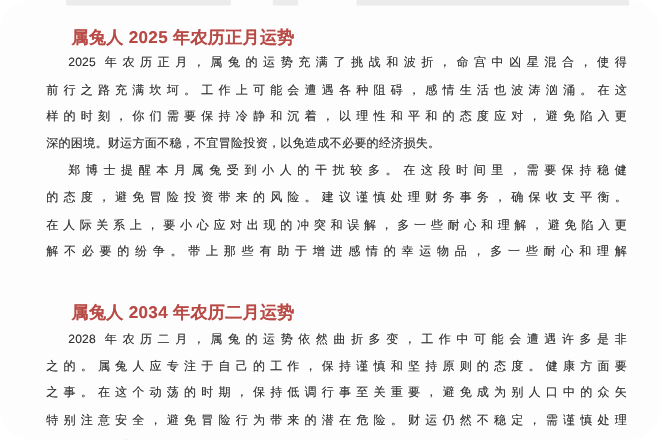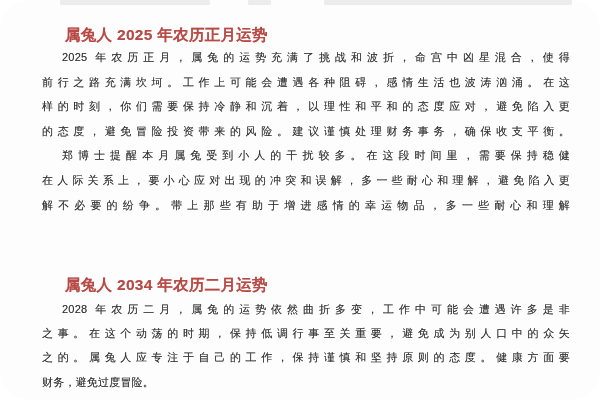--- a/index.html
+++ b/index.html
@@ -66,31 +66,33 @@
   <div class="remnant r1"></div>
   <div class="remnant r2"></div>
   <div class="remnant r3"></div>
   <div id="doc">
       <section class="section section-0">
         <h3 class="heading">属兔人 2025 年农历正月运势</h3>
         <div class="para p0">
           <div class="line first">2025 年农历正月，属兔的运势充满了挑战和波折，命宫中凶星混合，使得</div>
           <div class="line">前行之路充满坎坷。工作上可能会遭遇各种阻碍，感情生活也波涛汹涌。在这</div>
           <div class="line">样的时刻，你们需要保持冷静和沉着，以理性和平和的态度应对，避免陷入更</div>
+          <div class="line last">深的困境。财运方面不稳，不宜冒险投资，以免造成不必要的经济损失。</div>
         </div>
         <div class="para p1">
+          <div class="line first">郑博士提醒本月属兔受到小人的干扰较多。在这段时间里，需要保持稳健</div>
           <div class="line">的态度，避免冒险投资带来的风险。建议谨慎处理财务事务，确保收支平衡。</div>
-          <div class="line first">郑博士提醒本月属兔受到小人的干扰较多。在这段时间里，需要保持稳健</div>
           <div class="line">在人际关系上，要小心应对出现的冲突和误解，多一些耐心和理解，避免陷入更</div>
           <div class="line">解不必要的纷争。带上那些有助于增进感情的幸运物品，多一些耐心和理解</div>
         </div>
       </section>
       <section class="section section-1">
         <h3 class="heading">属兔人 2034 年农历二月运势</h3>
         <div class="para p0">
           <div class="line first">2028 年农历二月，属兔的运势依然曲折多变，工作中可能会遭遇许多是非</div>
+          <div class="line">之的。属兔人应专注于自己的工作，保持谨慎和坚持原则的态度。健康方面要</div>
           <div class="line">之事。在这个动荡的时期，保持低调行事至关重要，避免成为别人口中的众矢</div>
-          <div class="line">之的。属兔人应专注于自己的工作，保持谨慎和坚持原则的态度。健康方面要</div>
+          <div class="line">特别注意安全，避免冒险行为带来的潜在危险。财运仍然不稳定，需谨慎处理</div>
           <div class="line last">财务，避免过度冒险。</div>
         </div>
       </section>
     </div>
 </div>
 
 </body></html>

